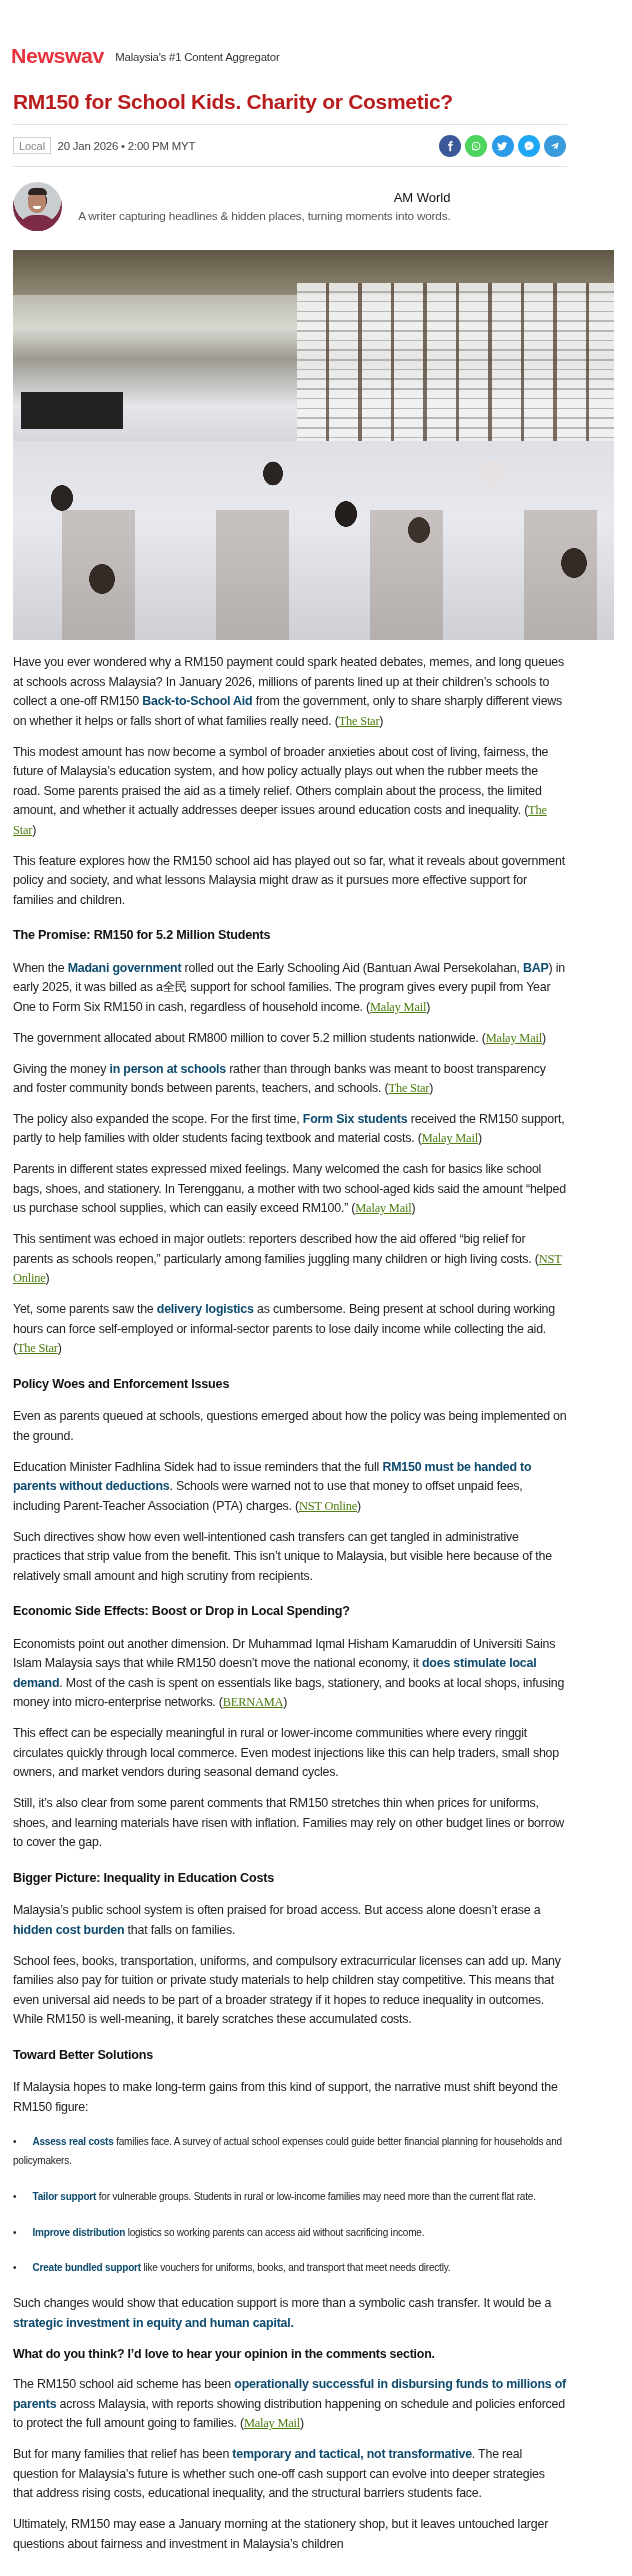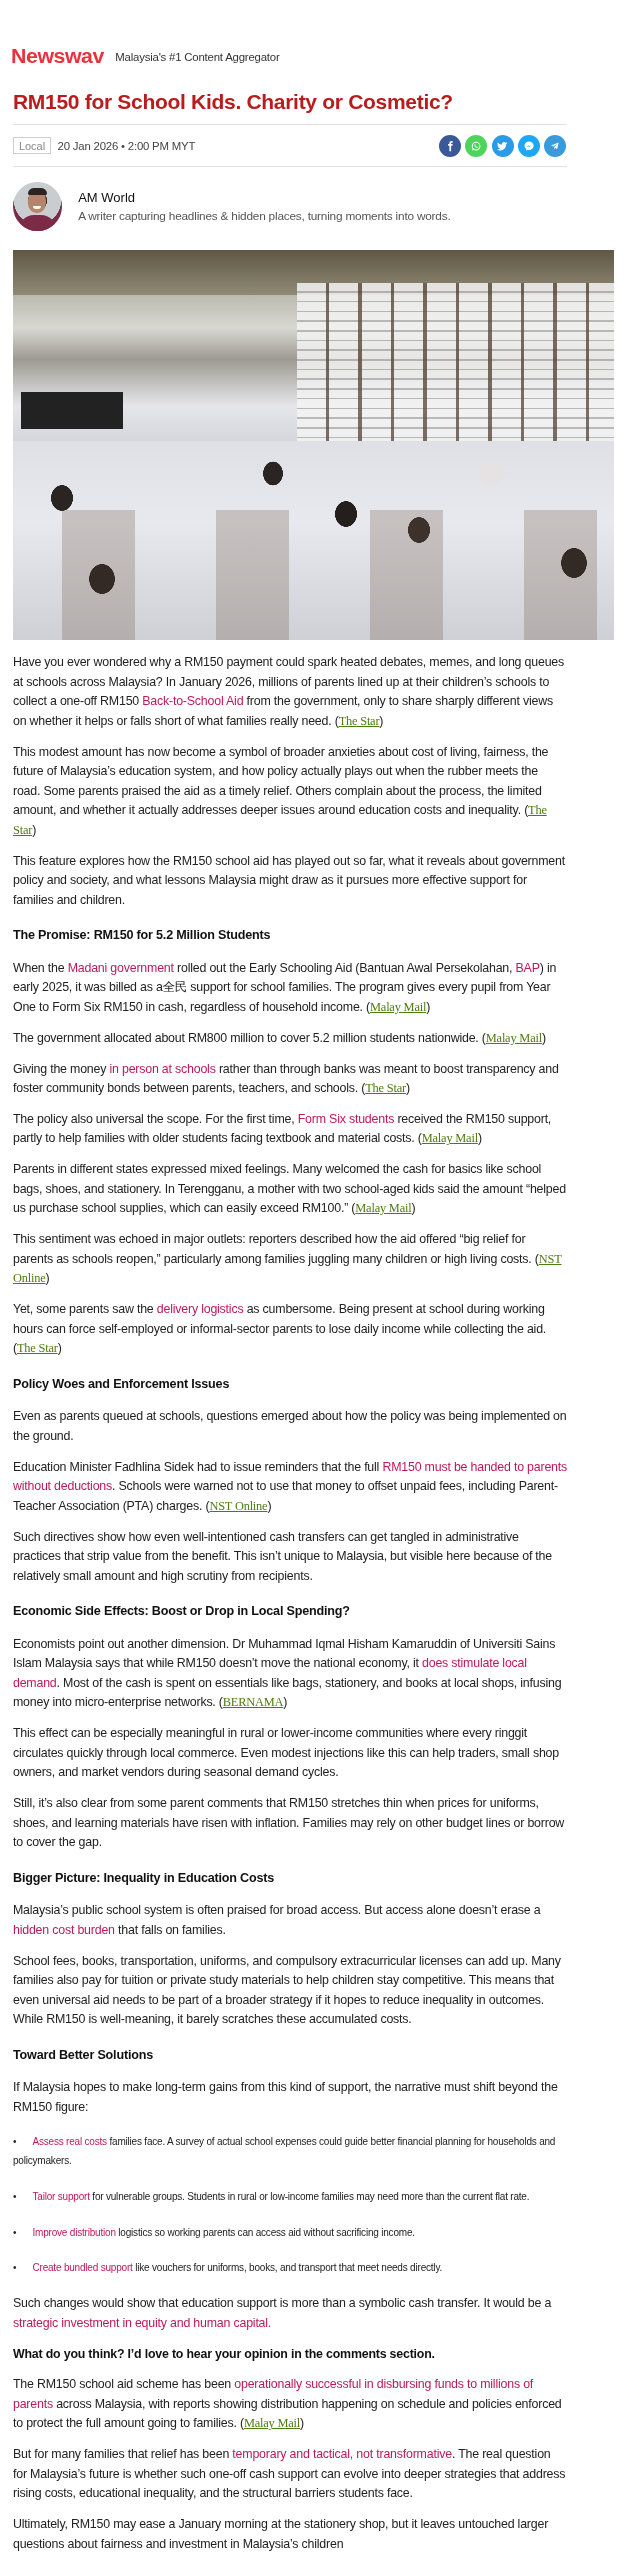--- a/index.html
+++ b/index.html
@@ -41,21 +41,21 @@
       line-height: 12.2px;
     }
     .datetime { font-size: 11.4px; color: #444; margin-left: 6.5px; letter-spacing: -0.2px; }
     .share { margin-left: auto; display: flex; gap: 4.1px; margin-right: 1.6px; }
     .share-btn {
       width: 22px; height: 22px; border-radius: 50%;
       display: flex; align-items: center; justify-content: center;
       cursor: pointer;
     }
     .share-btn svg { width: 12.2px; height: 12.2px; }
-    .author { display: flex; align-items: center; padding: 8.1px 0 0 2.4px; height: 71px; }
+    .author { display: flex; align-items: center; padding: 8.1px 0 0 2.4px; height: 71px; text-align: right; }
     .avatar {
       width: 49px; height: 49px; border-radius: 50%;
       background: radial-gradient(circle at 50% 38%, #b58a6e 0 18%, #3a2a22 19% 24%, #c9cdd0 25% 60%, #7a2b46 61% 100%);
       position: relative; overflow: hidden; flex-shrink: 0;
     }
     .avatar .face { position: absolute; left: 15.4px; top: 8.1px; width: 18px; height: 23px; border-radius: 45%; background: #b5846a; }
     .avatar .hair { position: absolute; left: 14.6px; top: 5.7px; width: 19.5px; height: 7.3px; border-radius: 9.7px 9.7px 2.4px 2.4px; background: #2d2421; }
     .avatar .shirt { position: absolute; left: 4.9px; top: 32.5px; width: 39px; height: 24.4px; border-radius: 16.2px 16.2px 0 0; background: #7d2a47; }
     .avatar .smile { position: absolute; left: 20.3px; top: 23.6px; width: 8.1px; height: 3.2px; border-radius: 0 0 4.9px 4.9px; background: #fff; }
     .author-info { margin-left: 16.2px; }
@@ -108,21 +108,21 @@
     .article h3 {
       font-size: 12.6px;
       font-weight: bold;
       color: #111;
       line-height: 19.5px;
       margin-top: 16.2px;
       letter-spacing: -0.2px;
     }
     .article h3 + p { margin-top: 13px; }
     .article a { color: #4d7c0f; text-decoration: underline; font-family: Liberation Serif, serif; }
-    .article b { font-weight: normal; color: #be185d; }
+    .article b { font-weight: bold; color: #0c4a6e; }
     .article ul { list-style: none; margin-top: 14.6px; }
     .article li {
       font-size: 10px; line-height: 19.5px; color: #222; letter-spacing: -0.2px;
       margin-bottom: 16.2px;
     }
     .article li .dot { display: inline-block; width: 19.5px; }
     .article p.bold-line { font-weight: bold; color: #111; }
   </style>
 </head>
 <body>
@@ -203,21 +203,21 @@
     <p>This feature explores how the RM150 school aid has played out so far, what it reveals about government policy and society, and what lessons Malaysia might draw as it pursues more effective support for families and children.</p>
 
     <h3>The Promise: RM150 for 5.2 Million Students</h3>
 
     <p><span>When the </span><b>Madani government</b><span> rolled out the Early Schooling Aid (Bantuan Awal Persekolahan, </span><b>BAP</b><span>) in early 2025, it was billed as a全民 support for school families. The program gives every pupil from Year One to Form Six RM150 in cash, regardless of household income. (</span><a>Malay Mail</a><span>)</span></p>
 
     <p><span>The government allocated about RM800 million to cover 5.2 million students nationwide. (</span><a>Malay Mail</a><span>)</span></p>
 
     <p><span>Giving the money </span><b>in person at schools</b><span> rather than through banks was meant to boost transparency and foster community bonds between parents, teachers, and schools. (</span><a>The Star</a><span>)</span></p>
 
-    <p><span>The policy also universal the scope. For the first time, </span><b>Form Six students</b><span> received the RM150 support, partly to help families with older students facing textbook and material costs. (</span><a>Malay Mail</a><span>)</span></p>
+    <p><span>The policy also expanded the scope. For the first time, </span><b>Form Six students</b><span> received the RM150 support, partly to help families with older students facing textbook and material costs. (</span><a>Malay Mail</a><span>)</span></p>
 
     <p><span>Parents in different states expressed mixed feelings. Many welcomed the cash for basics like school bags, shoes, and stationery. In Terengganu, a mother with two school-aged kids said the amount “helped us purchase school supplies, which can easily exceed RM100.” (</span><a>Malay Mail</a><span>)</span></p>
 
     <p><span>This sentiment was echoed in major outlets: reporters described how the aid offered “big relief for parents as schools reopen,” particularly among families juggling many children or high living costs. (</span><a>NST Online</a><span>)</span></p>
 
     <p><span>Yet, some parents saw the </span><b>delivery logistics</b><span> as cumbersome. Being present at school during working hours can force self-employed or informal-sector parents to lose daily income while collecting the aid. (</span><a>The Star</a><span>)</span></p>
 
     <h3>Policy Woes and Enforcement Issues</h3>
 
     <p>Even as parents queued at schools, questions emerged about how the policy was being implemented on the ground.</p>

